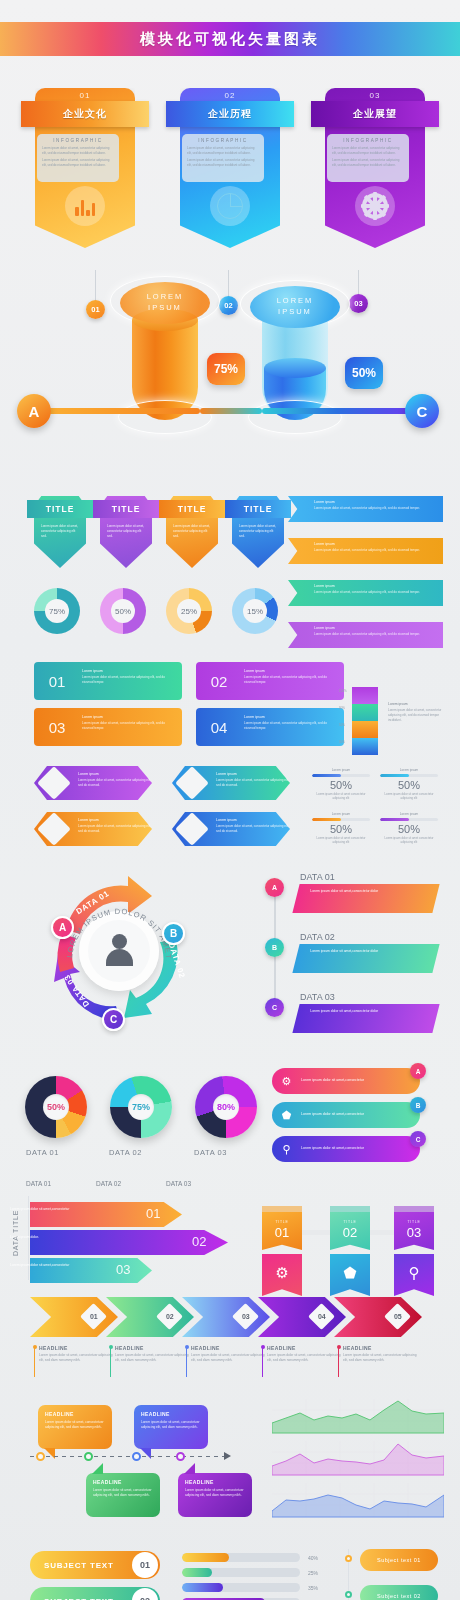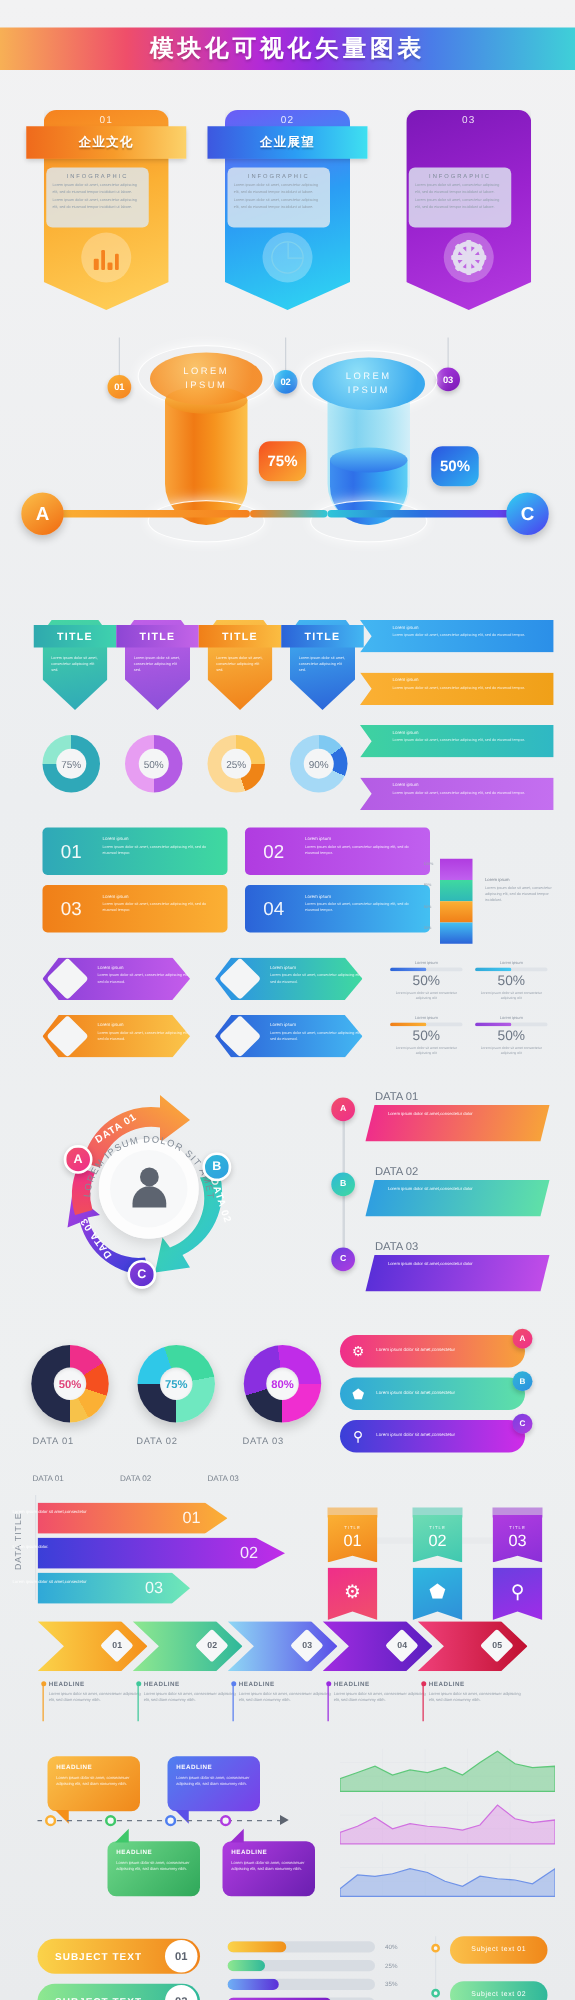--- a/index.html
+++ b/index.html
@@ -15,21 +15,21 @@
     background: linear-gradient(180deg,#f2f2f3 0%,#eceef0 40%,#eef0f1 70%,#e9ebed 100%);
   }
 
   
   .banner {
     position: absolute; left: 0; top: 22px; width: 460px; height: 34px;
     background: linear-gradient(90deg,#f7b055 0%,#ef4e6a 22%,#b32ad6 45%,#8b2fe0 55%,#4a7ce8 75%,#3fd0d8 100%);
     display: flex; align-items: center; justify-content: center;
   }
   .banner-text {
-    color: #fff; font-size: 19px; font-weight: bold; letter-spacing: 3px;
+    color: #fff; font-size: 15px; font-weight: bold; letter-spacing: 3px;
     text-shadow: 0 1px 2px rgba(0,0,0,.18);
   }
 
   
   .cards { position: absolute; left: 0; top: 88px; width: 460px; height: 175px; }
   .card { position: absolute; width: 114px; top: 0; }
   .card-body {
     position: relative; width: 100px; margin: 0 auto; height: 160px;
     border-radius: 10px 10px 0 0;
     clip-path: polygon(0 0,100% 0,100% 86%,50% 100%,0 86%);
@@ -373,35 +373,38 @@
             <i style="height:6px"></i>
             <i style="height:13px"></i>
         </div>
       </div>
     </div>
 
     <div class="card c2" style="left:173px">
       <div class="card-body"></div>
       <div class="card-num">02</div>
       <div class="ribbon">
-        <span class="ribbon-text">企业展望</span>
+        <span class="ribbon-text">企业历程</span>
       </div>
       <div class="info-panel">
         <div class="info-head">INFOGRAPHIC</div>
         <div class="info-p">Lorem ipsum dolor sit amet, consectetur adipiscing elit, sed do eiusmod tempor incididunt ut labore.</div>
         <div class="info-p">Lorem ipsum dolor sit amet, consectetur adipiscing elit, sed do eiusmod tempor incididunt ut labore.</div>
       </div>
       <div class="card-icon">
         <div class="ic-circle"></div>
       </div>
     </div>
 
     <div class="card c3" style="left:318px">
       <div class="card-body"></div>
       <div class="card-num">03</div>
+      <div class="ribbon">
+        <span class="ribbon-text">企业展望</span>
+      </div>
       <div class="info-panel">
         <div class="info-head">INFOGRAPHIC</div>
         <div class="info-p">Lorem ipsum dolor sit amet, consectetur adipiscing elit, sed do eiusmod tempor incididunt ut labore.</div>
         <div class="info-p">Lorem ipsum dolor sit amet, consectetur adipiscing elit, sed do eiusmod tempor incididunt ut labore.</div>
       </div>
       <div class="card-icon">
         <div class="ic-gear">
           <div class="tooth" style="transform:rotate(0deg)"></div>
           <div class="tooth" style="transform:rotate(45deg)"></div>
           <div class="tooth" style="transform:rotate(90deg)"></div>
@@ -502,21 +505,21 @@
     <div class="donut" style="left:34px;top:106px;background:conic-gradient(#2fa8b8 0 75%,#8fe8cf 75% 100%)">
       <div class="hole">75%</div>
     </div>
     <div class="donut" style="left:100px;top:106px;background:conic-gradient(#b45ce4 0 50%,#e79df2 50% 100%)">
       <div class="hole">50%</div>
     </div>
     <div class="donut" style="left:166px;top:106px;background:conic-gradient(#fbc95e 0 25%,#ef8416 25% 45%,#fcd894 45% 100%)">
       <div class="hole">25%</div>
     </div>
     <div class="donut" style="left:232px;top:106px;background:conic-gradient(#7fc9f2 0 15%,#2b6fe0 15% 32%,#a5d9f6 32% 100%)">
-      <div class="hole">90%</div>
+      <div class="hole">15%</div>
     </div>
 
     <div class="rib" style="top:14px;background:linear-gradient(90deg,#43b6f2,#2b8fe8)">
       <div class="rib-t">Lorem ipsum</div>
       <div class="rib-p">Lorem ipsum dolor sit amet, consectetur adipiscing elit, sed do eiusmod tempor.</div>
     </div>
     <div class="rib" style="top:56px;background:linear-gradient(90deg,#fbb034,#f0a018)">
       <div class="rib-t">Lorem ipsum</div>
       <div class="rib-p">Lorem ipsum dolor sit amet, consectetur adipiscing elit, sed do eiusmod tempor.</div>
     </div>

